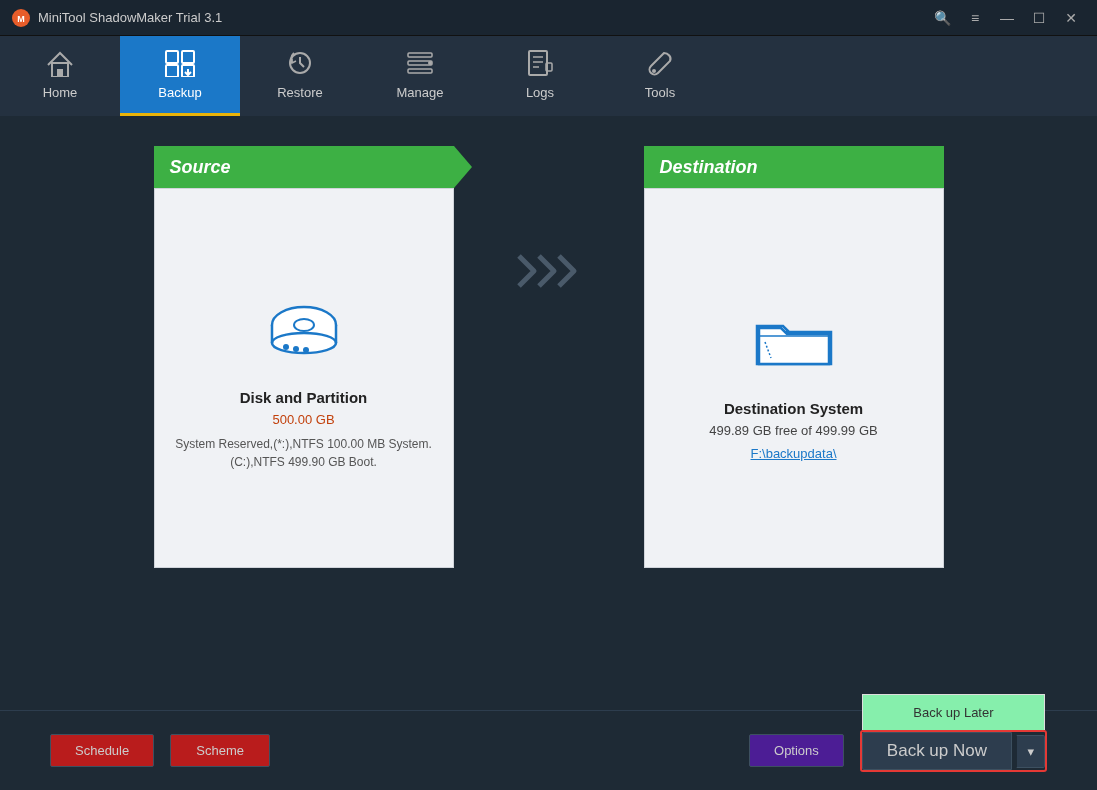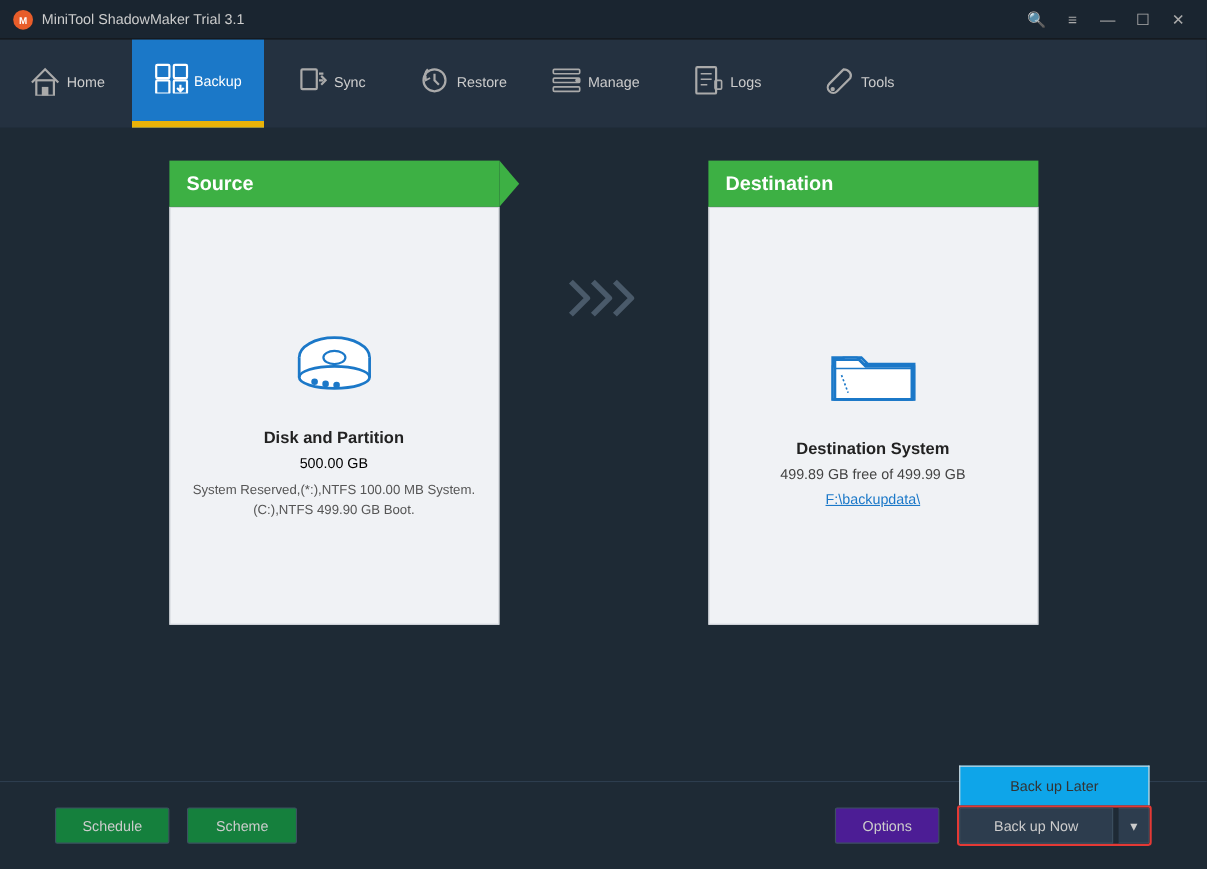--- a/index.html
+++ b/index.html
@@ -55,32 +55,33 @@
 
     
     .navbar {
       background: #243140;
       height: 80px;
       display: flex;
       align-items: stretch;
     }
     .nav-item {
       display: flex;
+      flex-direction: column;
       align-items: center;
       justify-content: center;
       width: 120px;
       cursor: pointer;
       gap: 4px;
       color: #ccc;
       font-size: 13px;
       border-bottom: 3px solid transparent;
     }
     .nav-item.active {
       background: #1b78c8;
-      border-bottom: 6px solid #eab308;
+      border-bottom: 3px solid #eab308;
       color: #fff;
     }
     .nav-icon {
       font-size: 26px;
       line-height: 1;
     }
 
     
     .main {
       padding: 30px 50px;
@@ -98,20 +99,21 @@
     }
     .card-header {
       height: 42px;
       display: flex;
       align-items: center;
       padding: 0 16px;
       font-size: 18px;
       font-weight: bold;
       color: #fff;
       position: relative;
+      font-style: italic;
     }
     .card-header.green { background: #3db044; }
     .card-header.teal { background: #3db044; align-items: center; }
     .card-header::after {
       content: '';
       position: absolute;
       right: -18px;
       top: 0;
       border-top: 21px solid transparent;
       border-bottom: 21px solid transparent;
@@ -140,21 +142,21 @@
     }
 
     .card-title {
       font-weight: bold;
       font-size: 15px;
       color: #222;
       margin-bottom: 6px;
     }
     .card-size {
       font-size: 13px;
-      color: #000000;
+      color: #c2410c;
       margin-bottom: 8px;
     }
     .card-desc {
       font-size: 12px;
       color: #555;
       line-height: 1.5;
     }
     .card-path {
       color: #1b78c8;
       font-size: 13px;
@@ -179,21 +181,21 @@
       align-items: center;
       padding: 0 50px;
       justify-content: space-between;
       border-top: 1px solid #2d3d4e;
     }
     .footer-left {
       display: flex;
       gap: 16px;
     }
     .btn-secondary {
-      background: #15803d;
+      background: #b91c1c;
       color: #ccc;
       border: 1px solid #3d5060;
       padding: 8px 24px;
       font-size: 13px;
       cursor: pointer;
       border-radius: 2px;
       min-width: 100px;
     }
 
     .footer-right {
@@ -212,21 +214,21 @@
       cursor: pointer;
       border-radius: 2px;
       margin-right: 16px;
     }
 
     .btn-backup-now {
       background: #2d3d4e;
       color: #ccc;
       border: 1px solid #3d5060;
       padding: 8px 24px;
-      font-size: 13px;
+      font-size: 17px;
       cursor: pointer;
       border-radius: 2px 0 0 2px;
       min-width: 140px;
     }
 
     .btn-dropdown {
       background: #2d3d4e;
       color: #ccc;
       border: 1px solid #3d5060;
       border-left: 1px solid #1e2a35;
@@ -241,21 +243,21 @@
       position: relative;
       border: 2px solid #e53935;
       border-radius: 3px;
     }
 
     .backup-later-dropdown {
       position: absolute;
       bottom: calc(100% + 2px);
       left: 0;
       right: 0;
-      background: #0ea5e9;
+      background: #86efac;
       border: 1px solid #ddd;
       border-bottom: none;
       z-index: 10;
     }
     .backup-later-item {
       padding: 10px 16px;
       font-size: 13px;
       color: #333;
       cursor: pointer;
       text-align: center;
@@ -306,31 +308,20 @@
     <div class="nav-icon">
       <svg width="32" height="28" viewBox="0 0 32 28" fill="none">
         <rect x="2" y="2" width="12" height="12" rx="1" stroke="white" stroke-width="2" fill="none"></rect>
         <rect x="18" y="2" width="12" height="12" rx="1" stroke="white" stroke-width="2" fill="none"></rect>
         <rect x="2" y="16" width="12" height="12" rx="1" stroke="white" stroke-width="2" fill="none"></rect>
         <rect x="18" y="16" width="12" height="12" rx="1" stroke="white" stroke-width="2" fill="none"></rect>
         <path d="M24 20 L24 26 M21 23 L24 26 L27 23" stroke="white" stroke-width="2"></path>
       </svg>
     </div>
     <span>Backup</span>
-  </div>
-  <div class="nav-item">
-    <div class="nav-icon">
-      <svg width="32" height="28" viewBox="0 0 32 28" fill="none">
-        <rect x="6" y="4" width="14" height="18" rx="1" stroke="#aaa" stroke-width="2" fill="none"></rect>
-        <path d="M22 8 L26 8" stroke="#aaa" stroke-width="2"></path>
-        <path d="M22 14 L26 14" stroke="#aaa" stroke-width="2"></path>
-        <path d="M24 10 L28 14 L24 18" stroke="#aaa" stroke-width="2" fill="none"></path>
-      </svg>
-    </div>
-    <span>Sync</span>
   </div>
   <div class="nav-item">
     <div class="nav-icon">
       <svg width="32" height="28" viewBox="0 0 32 28" fill="none">
         <circle cx="16" cy="14" r="10" stroke="#aaa" stroke-width="2" fill="none"></circle>
         <path d="M16 8 L16 14 L20 18" stroke="#aaa" stroke-width="2"></path>
         <path d="M10 4 Q6 8 8 14" stroke="#aaa" stroke-width="2" fill="none"></path>
         <path d="M8 10 L8 14 L12 12" stroke="#aaa" stroke-width="1.5" fill="none"></path>
       </svg>
     </div>

